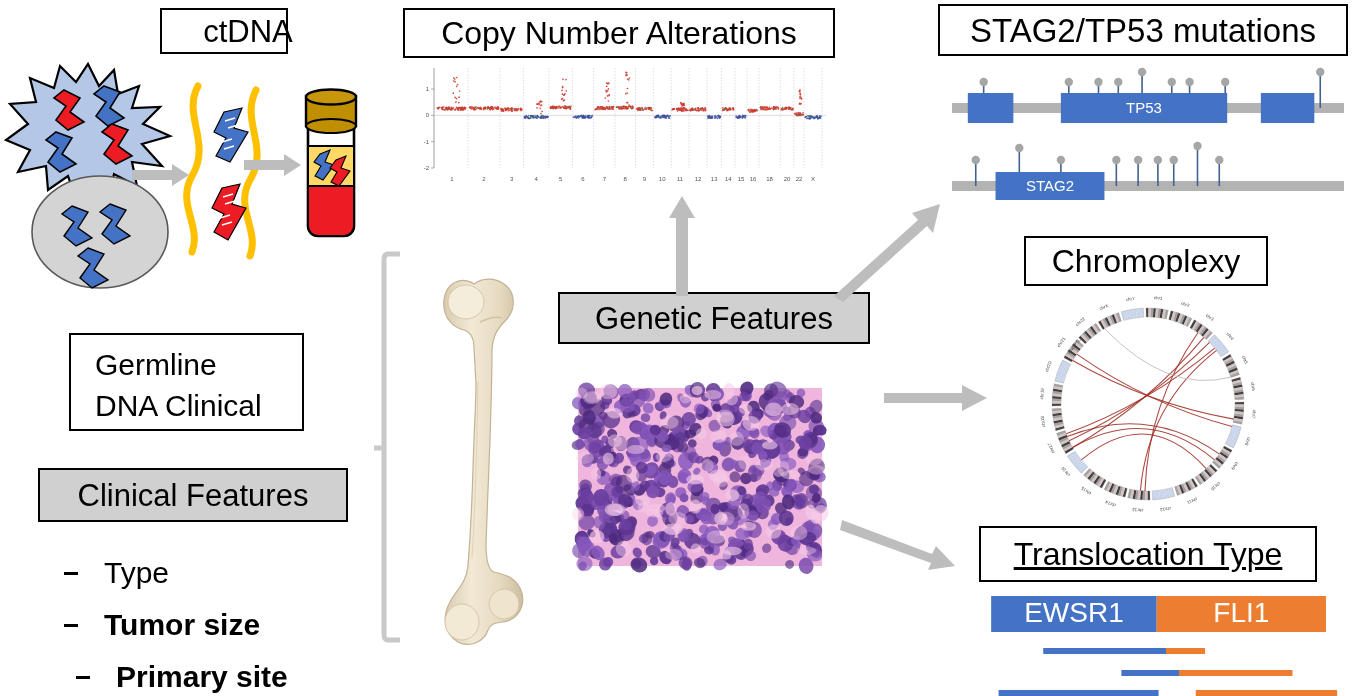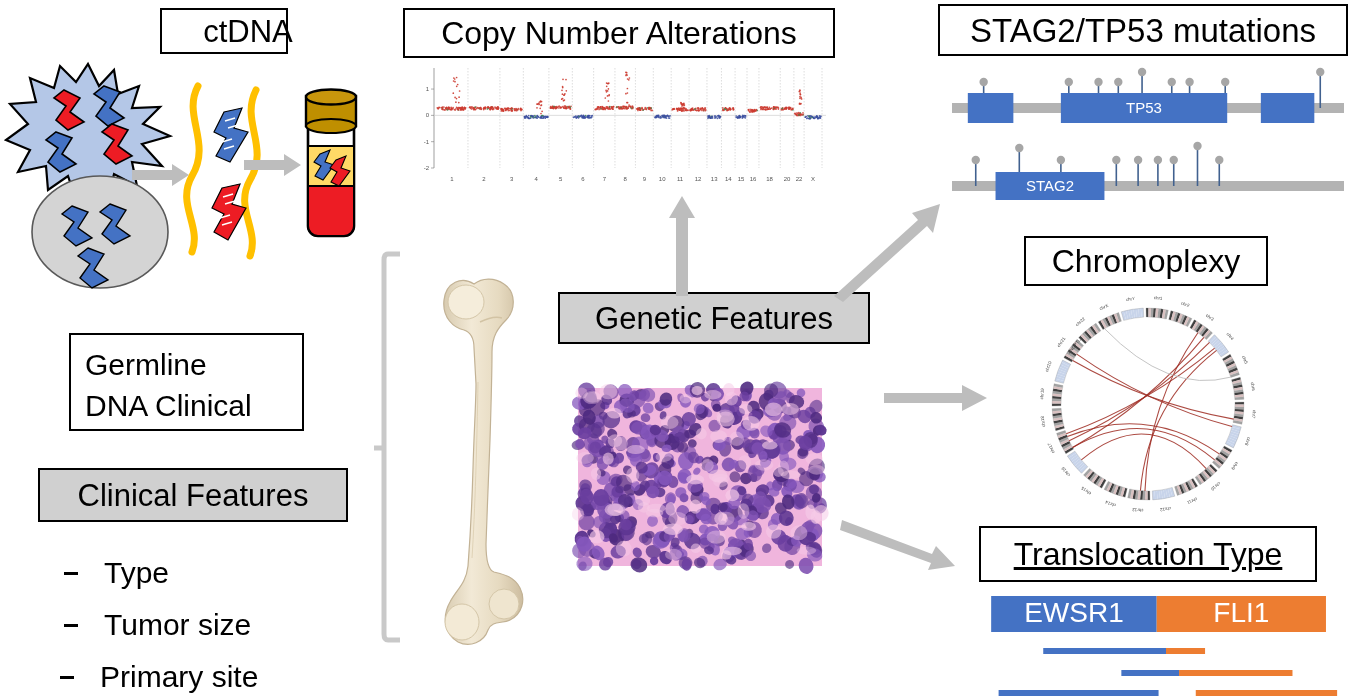--- a/index.html
+++ b/index.html
@@ -1618,36 +1618,36 @@
       <text x="93.92999999999999" y="23" class="tl-label">EWSR1</text>
       <text x="261.33000000000004" y="23" class="tl-label">FLI1</text>
       <rect x="63.24" y="56" width="122.75999999999999" height="6" class="tl-ewsr1"></rect>
       <rect x="186" y="56" width="39.06" height="6" class="tl-fli1"></rect>
       <rect x="141.36" y="78" width="57.66" height="6" class="tl-ewsr1"></rect>
       <rect x="199.02" y="78" width="113.45999999999995" height="6" class="tl-fli1"></rect>
       <rect x="18.6" y="98" width="159.96" height="8" class="tl-ewsr1"></rect>
       <rect x="215.76" y="98" width="141.36" height="8" class="tl-fli1"></rect>
     </svg>
 
-  <div class="titlebox two-line" style="left:69px; top:333px; width:235px; height:98px; font-size:30px; padding:10px 0 0 14px;">
+  <div class="titlebox two-line" style="left:69px; top:333px; width:235px; height:98px; font-size:30px; padding:10px 0 0 24px;">
     <div style="line-height:1.35;">Germline</div>
     <div style="line-height:1.35;">DNA Clinical</div>
   </div>
 
   <div class="titlebox gray" style="left:38px; top:468px; width:310px; height:54px; font-size:31px;">Clinical Features</div>
 
   <div class="bullet-row" style="left:64px; top:556px;">
     <span class="dash"></span>
     <span style="font-size:30px;">Type</span>
   </div>
   <div class="bullet-row" style="left:64px; top:608px;">
     <span class="dash"></span>
-    <span style="font-size:30px;">Tumor size</span>
+    <span style="font-size:30px;font-weight:bold;">Tumor size</span>
   </div>
-  <div class="bullet-row" style="left:60px; top:660px;">
+  <div class="bullet-row" style="left:76px; top:660px;font-weight:bold;">
     <span class="dash"></span>
     <span style="font-size:30px;">Primary site</span>
   </div>
 
   <svg style="left:378px; top:252px;" width="26" height="390" viewBox="0 0 26 390">
     <path class="bracket" d="M22,2 L10,2 Q6,2 6,8 L6,382 Q6,388 10,388 L22,388"></path>
     <path class="bracket" d="M6,196 L-4,196" stroke-width="5"></path>
   </svg>
 
   <div class="titlebox gray" style="left:558px; top:292px; width:312px; height:52px; font-size:31px;">Genetic Features</div>

